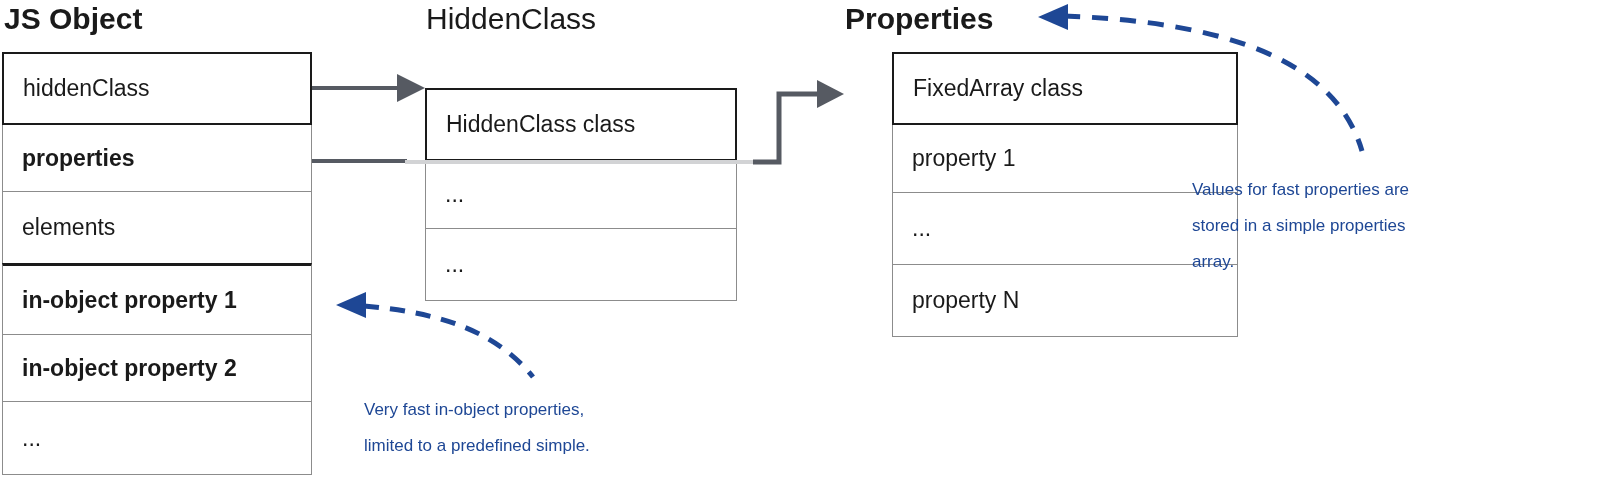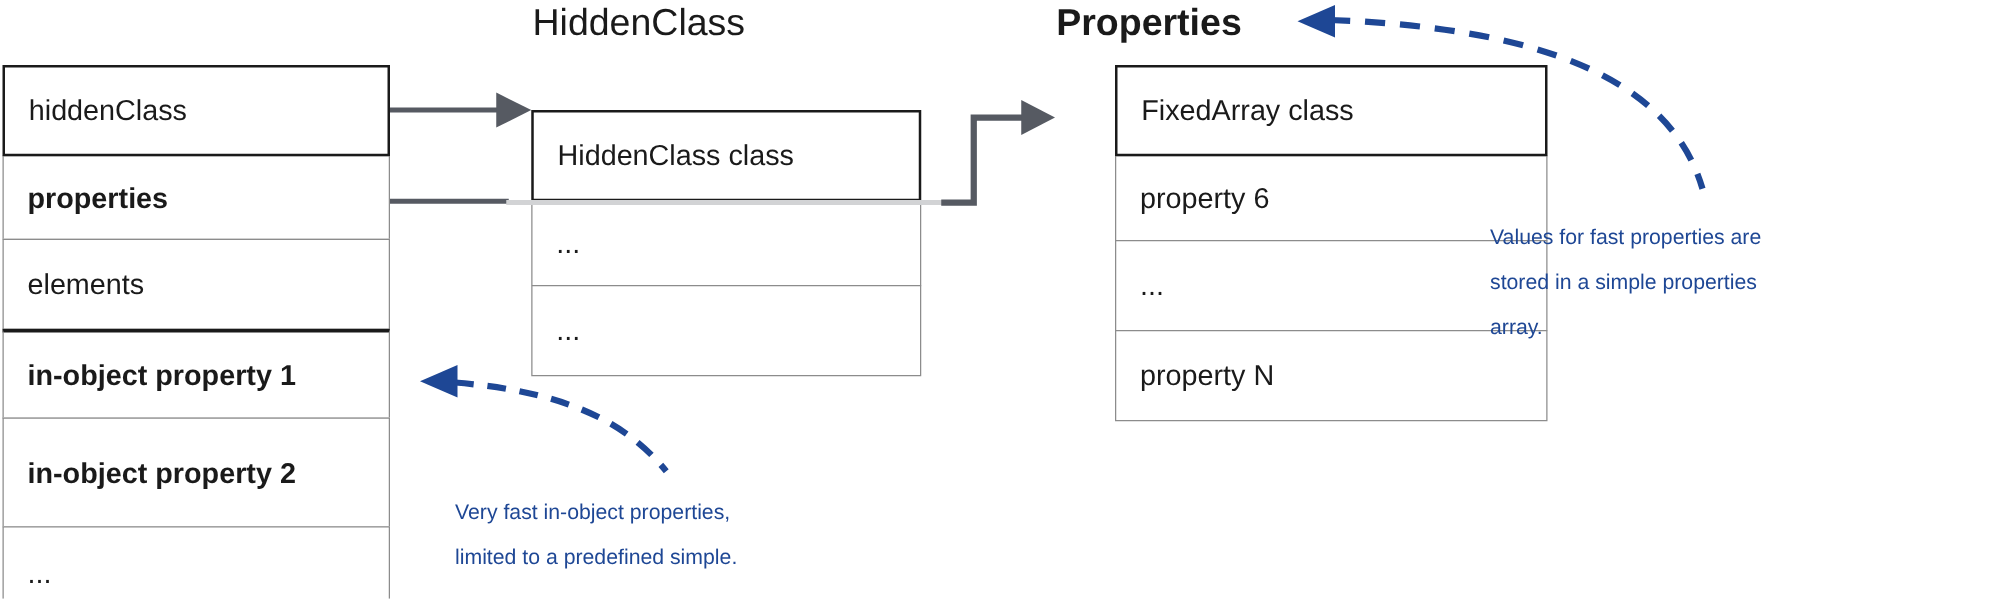--- a/index.html
+++ b/index.html
@@ -66,41 +66,42 @@
     line-height: 36px;
     white-space: nowrap;
     z-index: 4;
   }
 </style>
 </head>
 <body>
 
 <div class="canvas">
 
+  <div class="title" style="left:4px;">JS Object</div>
   <div class="title regular" style="left:426px;">HiddenClass</div>
   <div class="title" style="left:845px;">Properties</div>
 
   <div class="tbl" style="left:2px;width:310px;">
     <div class="row first" style="height:73px;">hiddenClass</div>
     <div class="row bold" style="height:68px;">properties</div>
     <div class="row" style="height:73px;">elements</div>
     <div class="row bold thick-top" style="height:72px;text-align:center;">in-object property 1</div>
-    <div class="row bold" style="height:88px;">in-object property 2</div>
+    <div class="row bold" style="height:68px;">in-object property 2</div>
     <div class="row" style="height:74px;">...</div>
   </div>
 
   <div class="tbl" style="left:425px;width:312px;">
     <div class="row first" style="height:73px;margin-top:36px;">HiddenClass class</div>
     <div class="row" style="height:69px;">...</div>
     <div class="row" style="height:73px;">...</div>
   </div>
 
   <div class="tbl" style="left:844px;width:346px;padding-left:48px;">
     <div class="row first" style="height:73px;">FixedArray class</div>
-    <div class="row" style="height:69px;">property 6</div>
+    <div class="row" style="height:69px;">property 1</div>
     <div class="row" style="height:73px;">...</div>
     <div class="row" style="height:73px;">property N</div>
   </div>
 
   <div class="note" style="left:1192px;top:172px;">
     <div>Values for fast properties are</div>
     <div>stored in a simple properties</div>
     <div>array.</div>
   </div>
   <div class="note" style="left:364px;top:392px;">

